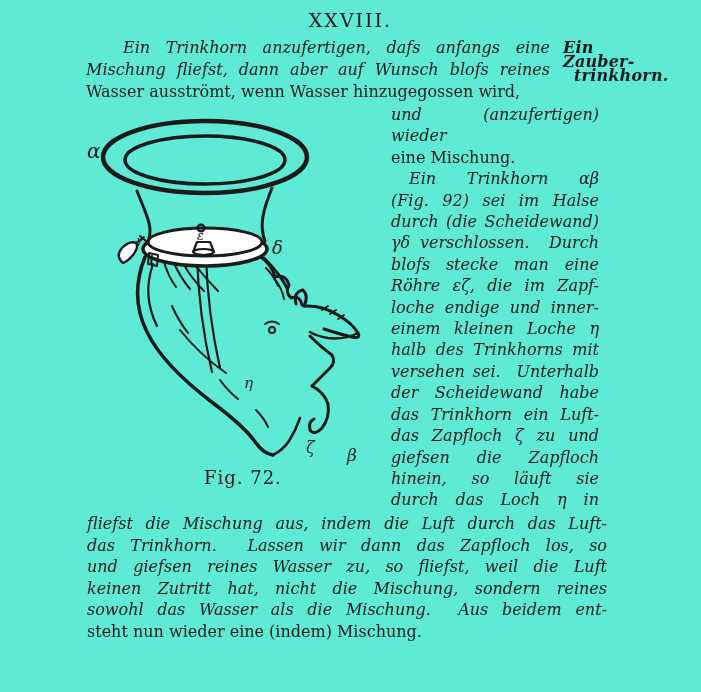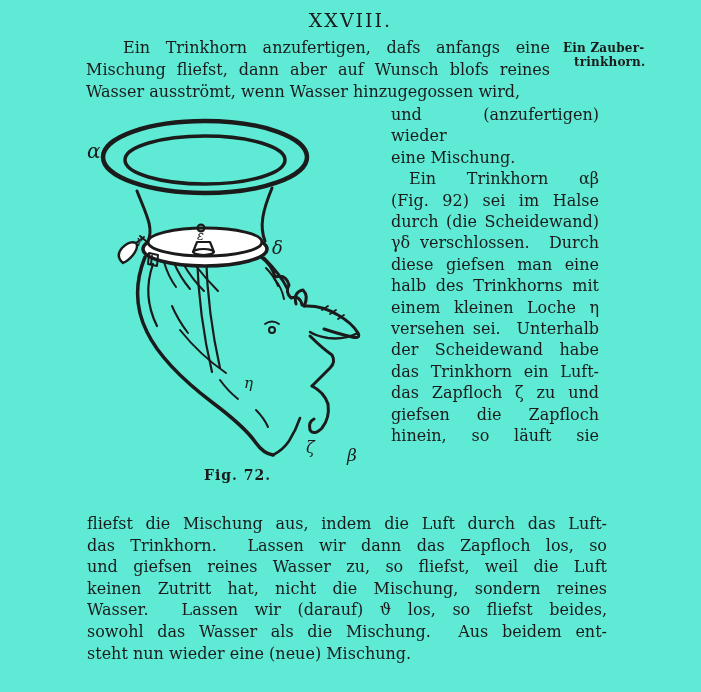--- a/index.html
+++ b/index.html
@@ -6,36 +6,36 @@
   .page{
     position:relative;width:701px;height:692px;background:#5eead4;
     font-family:"DejaVu Serif","Liberation Serif",serif;color:#1b1b1b;
     overflow:hidden;margin:0 auto;
   }
   .heading{
     position:absolute;top:9px;left:0;width:701px;text-align:center;
     font-size:19px;letter-spacing:2px;
   }
   .line{white-space:pre-wrap;}
-  .j{text-align:justify;text-align-last:justify;}
+  .j{text-align:justify;text-align-last:justify;font-style:italic;}
   .l{text-align:left;text-align-last:left;}
   .indent{padding-left:37px;}
   .indent-sm{padding-left:18px;}
   .para1{position:absolute;left:86px;top:37px;width:464px;font-size:16px;line-height:22px;}
   .margin-note{
     position:absolute;left:563px;top:41px;width:100px;
-    font-size:12px;font-weight:bold;line-height:14px;letter-spacing:0.2px;
+    font-size:16px;font-weight:bold;line-height:14px;letter-spacing:0.2px;font-style:italic;
   }
   .margin-note .mn2{padding-left:11px;}
   .rightcol{position:absolute;left:391px;top:104px;width:208px;font-size:16px;line-height:21.4px;}
   .bottom{position:absolute;left:87px;top:513px;width:520px;font-size:16px;line-height:21.6px;}
   .figure-svg{position:absolute;left:60px;top:110px;}
   .fig-caption{
     position:absolute;left:204px;top:467px;
-    font-size:14px;font-weight:bold;letter-spacing:1px;
+    font-size:18px;font-weight:normal;letter-spacing:1px;
   }
 </style>
 </head>
 <body>
 
 <div class="page">
 
   <div class="heading">XXVIII.</div>
 
   <div class="para1">
@@ -127,34 +127,36 @@
 
   <div class="fig-caption">Fig. 72.</div>
 
   <div class="rightcol">
     <div class="line j">und (anzufertigen) wieder</div>
     <div class="line l">eine Mischung.</div>
     <div class="line j indent-sm">Ein Trinkhorn αβ</div>
     <div class="line j">(Fig. 92) sei im Halse</div>
     <div class="line j">durch (die Scheidewand)</div>
     <div class="line j">γδ verschlossen.&nbsp; Durch</div>
-    <div class="line j">diese giefsen man eine</div>
+    <div class="line j">blofs stecke man eine</div>
+    <div class="line j">Röhre εζ, die im Zapf-</div>
+    <div class="line j">loche endige und inner-</div>
+    <div class="line j">einem kleinen Loche η</div>
     <div class="line j">halb des Trinkhorns mit</div>
-    <div class="line j">einem kleinen Loche η</div>
     <div class="line j">versehen sei.&nbsp; Unterhalb</div>
     <div class="line j">der Scheidewand habe</div>
     <div class="line j">das Trinkhorn ein Luft-</div>
     <div class="line j">das Zapfloch ζ zu und</div>
     <div class="line j">giefsen die Zapfloch</div>
     <div class="line j">hinein, so läuft sie</div>
+    <div class="line j">durch das Loch η in</div>
   </div>
 
   <div class="bottom">
     <div class="line j">fliefst die Mischung aus, indem die Luft durch das Luft-</div>
     <div class="line j">das Trinkhorn.&nbsp; Lassen wir dann das Zapfloch los, so</div>
     <div class="line j">und giefsen reines Wasser zu, so fliefst, weil die Luft</div>
     <div class="line j">keinen Zutritt hat, nicht die Mischung, sondern reines</div>
-    <div class="line j">Wasser.&nbsp; Lassen wir (darauf) ϑ los, so fliefst beides,</div>
     <div class="line j">sowohl das Wasser als die Mischung.&nbsp; Aus beidem ent-</div>
-    <div class="line l">steht nun wieder eine (neue) Mischung.</div>
+    <div class="line l">steht nun wieder eine (indem) Mischung.</div>
   </div>
 
 </div>
 
 </body></html>

